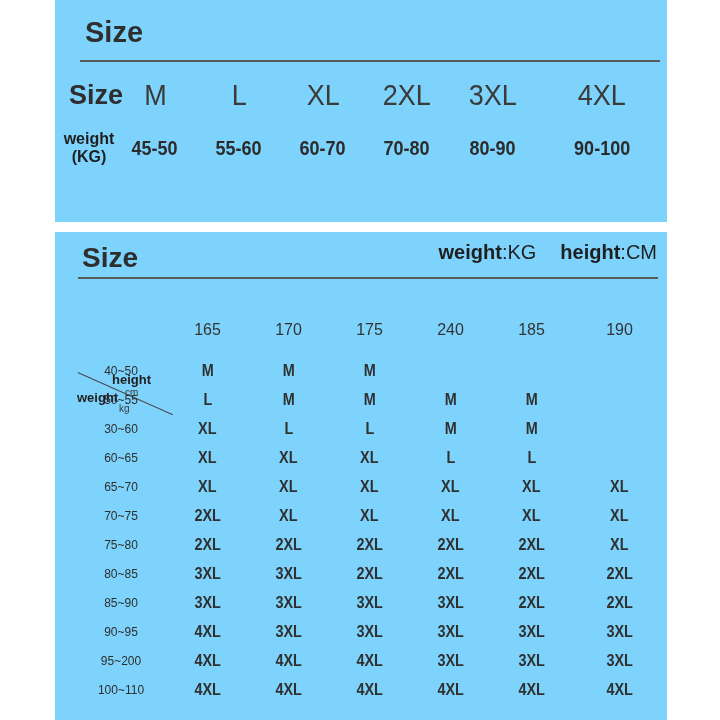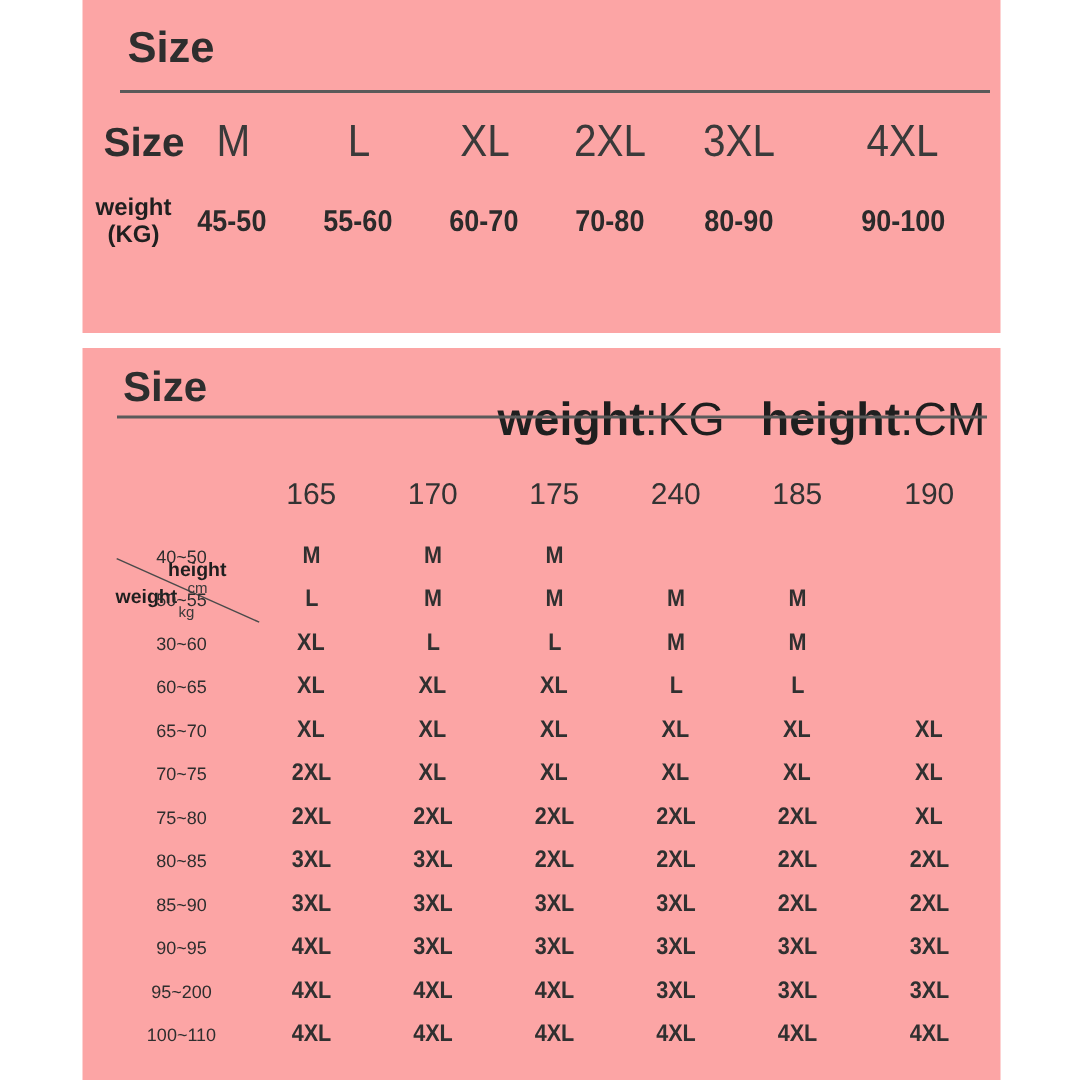--- a/index.html
+++ b/index.html
@@ -2,21 +2,21 @@
 <html><head>
 <meta charset="utf-8">
 <style>
   html,body{margin:0;padding:0;}
   body{
     width:720px;height:720px;position:relative;overflow:hidden;
     background:#ffffff;
     font-family:"Liberation Sans",sans-serif;
     color:#2e2e2e;
   }
-  .panel{position:absolute;left:55px;width:612px;background:#fca5a5;}
+  .panel{position:absolute;left:55px;width:612px;background:#7dd3fc;}
   #panel1{top:0;height:222px;}
   #panel2{top:232px;height:488px;}
 
   
   .p1-title{position:absolute;left:30px;top:16px;font-size:29px;font-weight:bold;color:#2e2e2e;}
   .rule{position:absolute;background:#5a5a5a;height:2px;}
   #rule1{left:25px;top:60px;width:580px;}
   .t1-row{
     position:absolute;left:0;width:612px;
     display:grid;grid-template-columns:58px 84px 84px 84px 84px 88px 130px;
@@ -26,39 +26,39 @@
   #t1-weight{top:122px;height:52px;}
   #t1-waist{top:184px;height:38px;}
   .t1-size-label{justify-self:start;padding-left:14px;font-size:27px;font-weight:bold;color:#2e2e2e;}
   .t1-col{font-size:30px;color:#3a3a3a;}
   .t1-rowlabel{font-size:16px;font-weight:bold;line-height:1.15;text-align:center;padding-left:10px;color:#1f1f1f;}
   .t1-val{font-size:20px;font-weight:bold;color:#2b2b2b;}
   .cond{display:inline-block;transform:scaleX(0.9);transform-origin:center;white-space:nowrap;}
 
   
   .p2-title{position:absolute;left:27px;top:10px;font-size:28px;font-weight:bold;color:#2e2e2e;}
-  .p2-units{position:absolute;right:10px;top:30px;display:flex;gap:24px;font-size:31px;color:#1f1f1f;}
+  .p2-units{position:absolute;right:10px;top:9px;display:flex;gap:24px;font-size:20px;color:#1f1f1f;}
   .unit-bold{font-weight:bold;}
   .unit-val{font-weight:normal;}
   #rule2{left:23px;top:45px;width:580px;height:1.5px;}
 
   .corner{position:absolute;left:0;top:64px;width:170px;height:70px;}
   .diag{position:absolute;left:23px;top:76px;width:104px;height:1px;background:#4a4a4a;
         transform:rotate(24deg);transform-origin:0 0;}
   .corner-height{position:absolute;left:57px;top:76px;font-size:13px;font-weight:bold;color:#1f1f1f;}
   .corner-cm{position:absolute;left:70px;top:91px;font-size:10px;color:#3a3a3a;}
   .corner-weight{position:absolute;left:22px;top:94px;font-size:13px;font-weight:bold;color:#1f1f1f;}
   .corner-kg{position:absolute;left:64px;top:107px;font-size:10px;color:#3a3a3a;}
 
   .t2-grid-cols{
     display:grid;grid-template-columns:112px 81px 81px 81px 81px 81px 95px;
     align-items:center;justify-items:center;
   }
   #t2-header{position:absolute;left:0;top:84px;width:612px;height:28px;}
-  .t2-colhead{font-size:20px;color:#333333;}
+  .t2-colhead{font-size:16px;color:#333333;}
   #t2-body{position:absolute;left:0;top:124px;width:612px;}
   .t2-row{height:29px;}
   .t2-label{font-size:12px;color:#2e2e2e;padding-left:20px;}
   .t2-cell{font-size:16px;font-weight:bold;color:#303030;}
 </style>
 </head>
 <body>
 
 <div class="panel" id="panel1">
   <div class="p1-title">Size</div>

